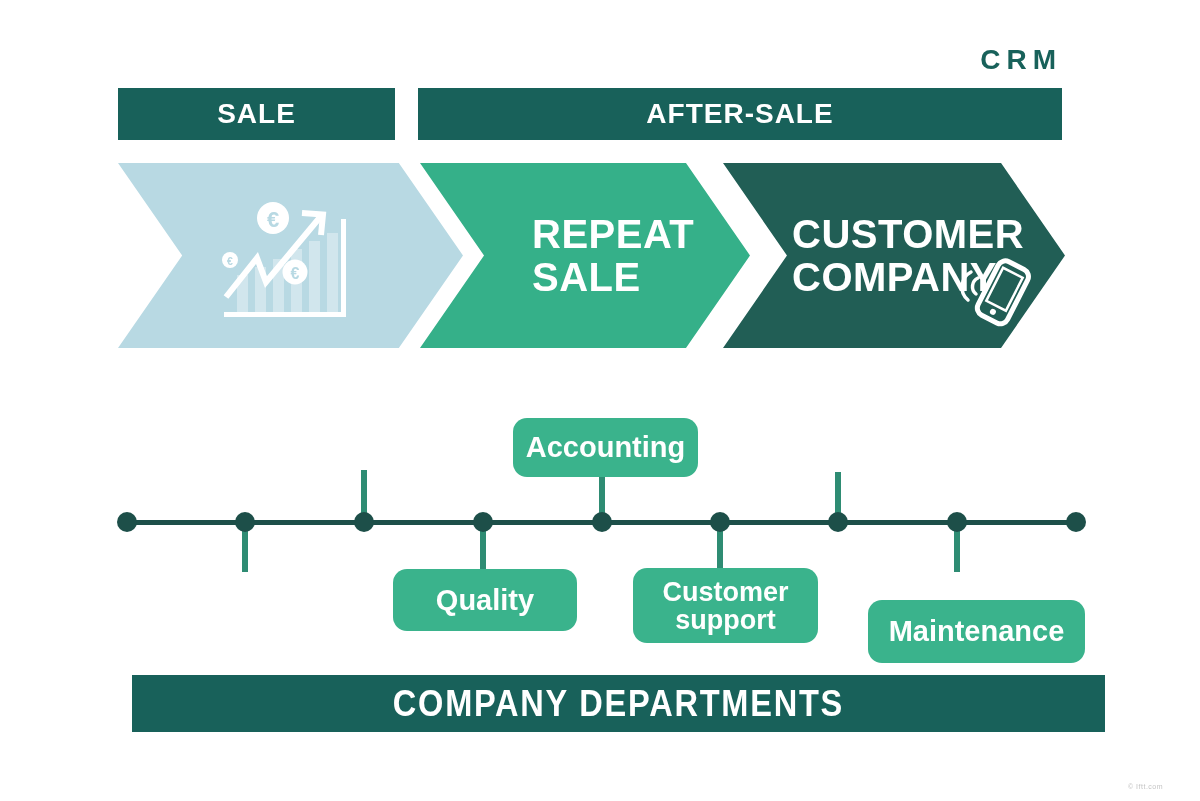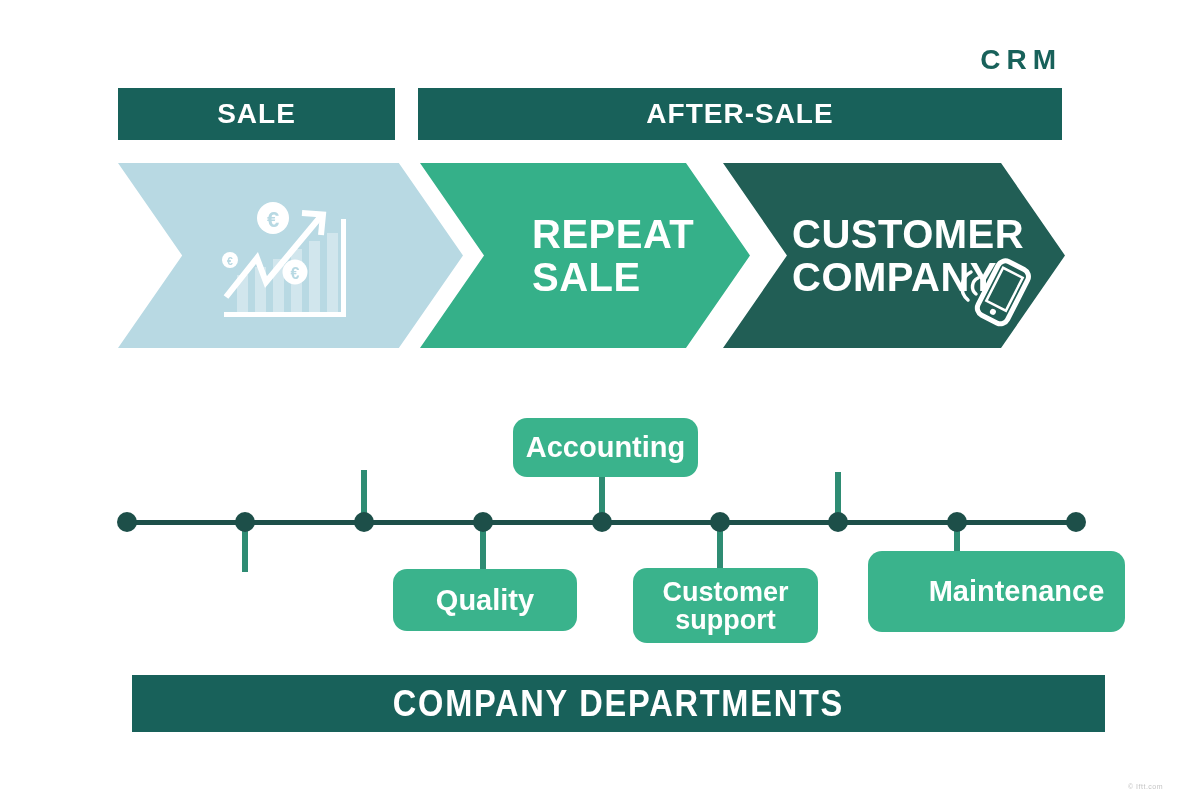--- a/index.html
+++ b/index.html
@@ -158,21 +158,21 @@
     <span>Accounting</span>
   </div>
 
   <div class="abs dept-box" style="left:393px;top:569px;width:184px;height:62px;">
     <span>Quality</span>
   </div>
   <div class="abs dept-box two-line" style="left:633px;top:568px;width:185px;height:75px;">
     <span>Customer</span>
     <span>support</span>
   </div>
-  <div class="abs dept-box" style="left:868px;top:551px;width:217px;height:81px;padding-left:40px;">
+  <div class="abs dept-box" style="left:868px;top:600px;width:217px;height:63px;">
     <span>Maintenance</span>
   </div>
 
   <div class="abs bottom-banner">
     <span>COMPANY DEPARTMENTS</span>
   </div>
 
   <div class="abs watermark">© Iftt.com</div>
 
 </div>

